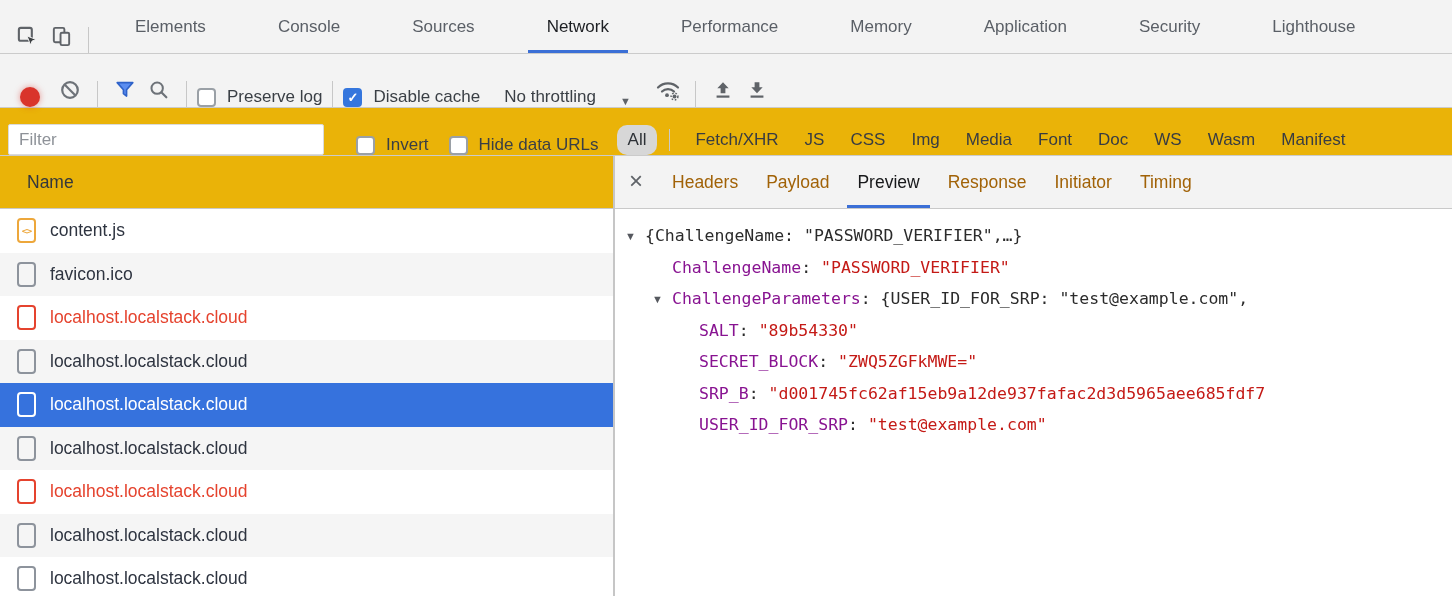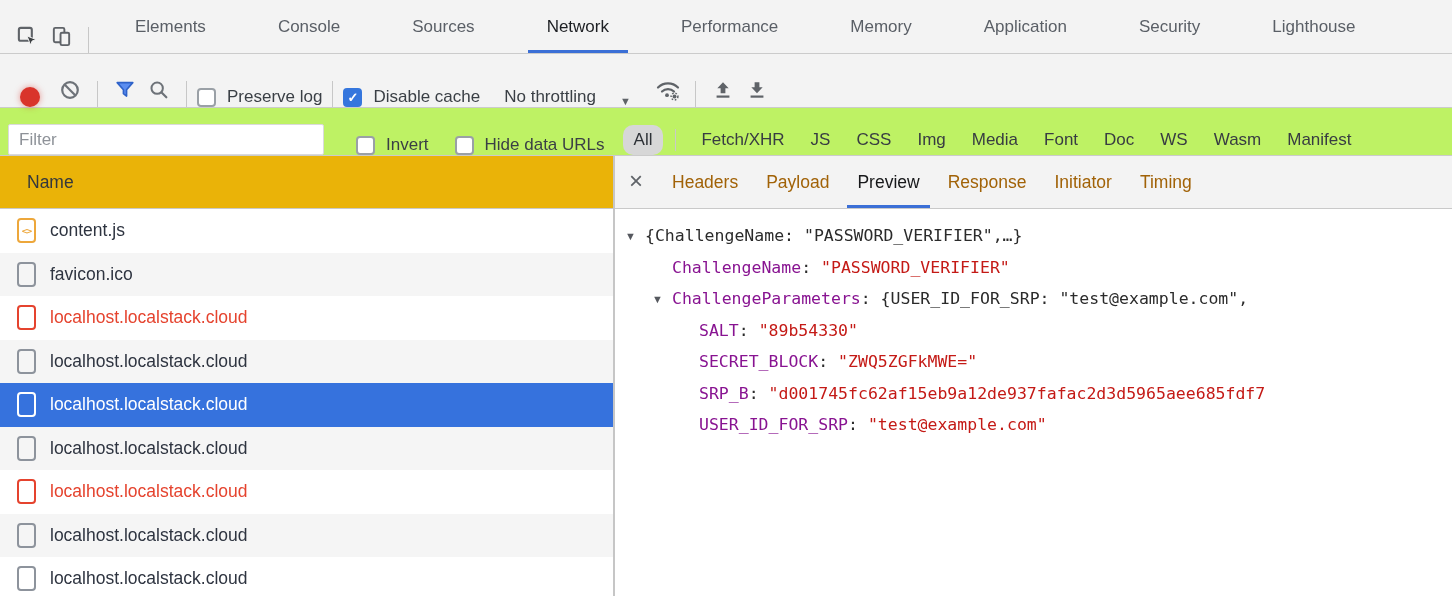--- a/index.html
+++ b/index.html
@@ -17,21 +17,21 @@
 
   .net-toolbar { height:54px; padding-left:12px; }
   .record-dot { width:20px; height:20px; border-radius:50%; background:#d9342b; box-shadow:0 0 6px rgba(217,52,43,.5); margin:0 13px 0 8px; flex:0 0 auto; }
   .cb-group { display:flex; align-items:center; gap:11px; font-size:17px; color:#3a3f45; flex:0 0 auto; }
   .cbx { width:19px; height:19px; border:2px solid #9aa0a6; border-radius:4px; background:#fff; flex:0 0 auto;
          display:flex; align-items:center; justify-content:center; }
   .cbx.checked { background:#3576dd; border-color:#3576dd; color:#fff; font-size:13px; font-weight:bold; }
   .throttle-label { font-size:17px; color:#3a3f45; margin-left:24px; }
   .caret { font-size:11px; color:#5f6368; margin:0 20px 0 24px; }
 
-  .filter-bar { height:48px; background:#bef264; padding-left:8px; font-size:17px; color:#3a3f45; overflow:hidden; }
+  .filter-bar { height:48px; background:#eab308; padding-left:8px; font-size:17px; color:#3a3f45; overflow:hidden; }
   .filter-input { width:316px; height:31px; border:1px solid #dadada; border-radius:2px; background:#fff;
     font-size:17px; font-family:"Liberation Sans",sans-serif; color:#333; padding:0 10px; margin-right:32px; outline:none; flex:0 0 auto;}
   .filter-input::placeholder { color:#8e9298; }
   .type-strip { display:flex; align-items:center; overflow:hidden; white-space:nowrap; flex:1; }
   .type-label { margin:0 13px; color:#383c42; flex:0 0 auto; }
   .type-pill { padding:5px 11px; border-radius:10px; background:#d7d7d7; color:#2d3136; margin-left:2px; flex:0 0 auto; }
 
   .content { display:flex; height:440px; }
   .requests-panel { width:615px; flex:0 0 auto; border-right:2px solid #c6c6c6; overflow:hidden; background:#fff; }
   .panel-header { height:53px; background:#eab308; border-bottom:1px solid #c9c9c9; display:flex; align-items:center;
@@ -145,21 +145,21 @@
   <div class="icon-btn">
     <svg width="22" height="22" viewBox="0 0 24 24">
       <path d="M12 15.5 L5.8 9 H9.4 V3.5 H14.6 V9 H18.2 Z" fill="#5f6368"></path>
       <rect x="5" y="18" width="14" height="2.4" fill="#5f6368"></rect>
     </svg>
   </div>
 </div>
 
 <div class="bar filter-bar" style="border-bottom:1px solid #cbcbcb;">
   <input class="filter-input" placeholder="Filter" style="">
-  <div class="cb-group" style="margin-right:26px;">
+  <div class="cb-group" style="margin-right:20px;">
     <span class="cbx"></span>
     <span>Invert</span>
   </div>
   <div class="cb-group" style="margin-right:16px;">
     <span class="cbx"></span>
     <span>Hide data URLs</span>
   </div>
   <div class="type-strip" id="type-filters">
       <span class="type-pill">All</span>
       <span class="vsep-sm"></span>

